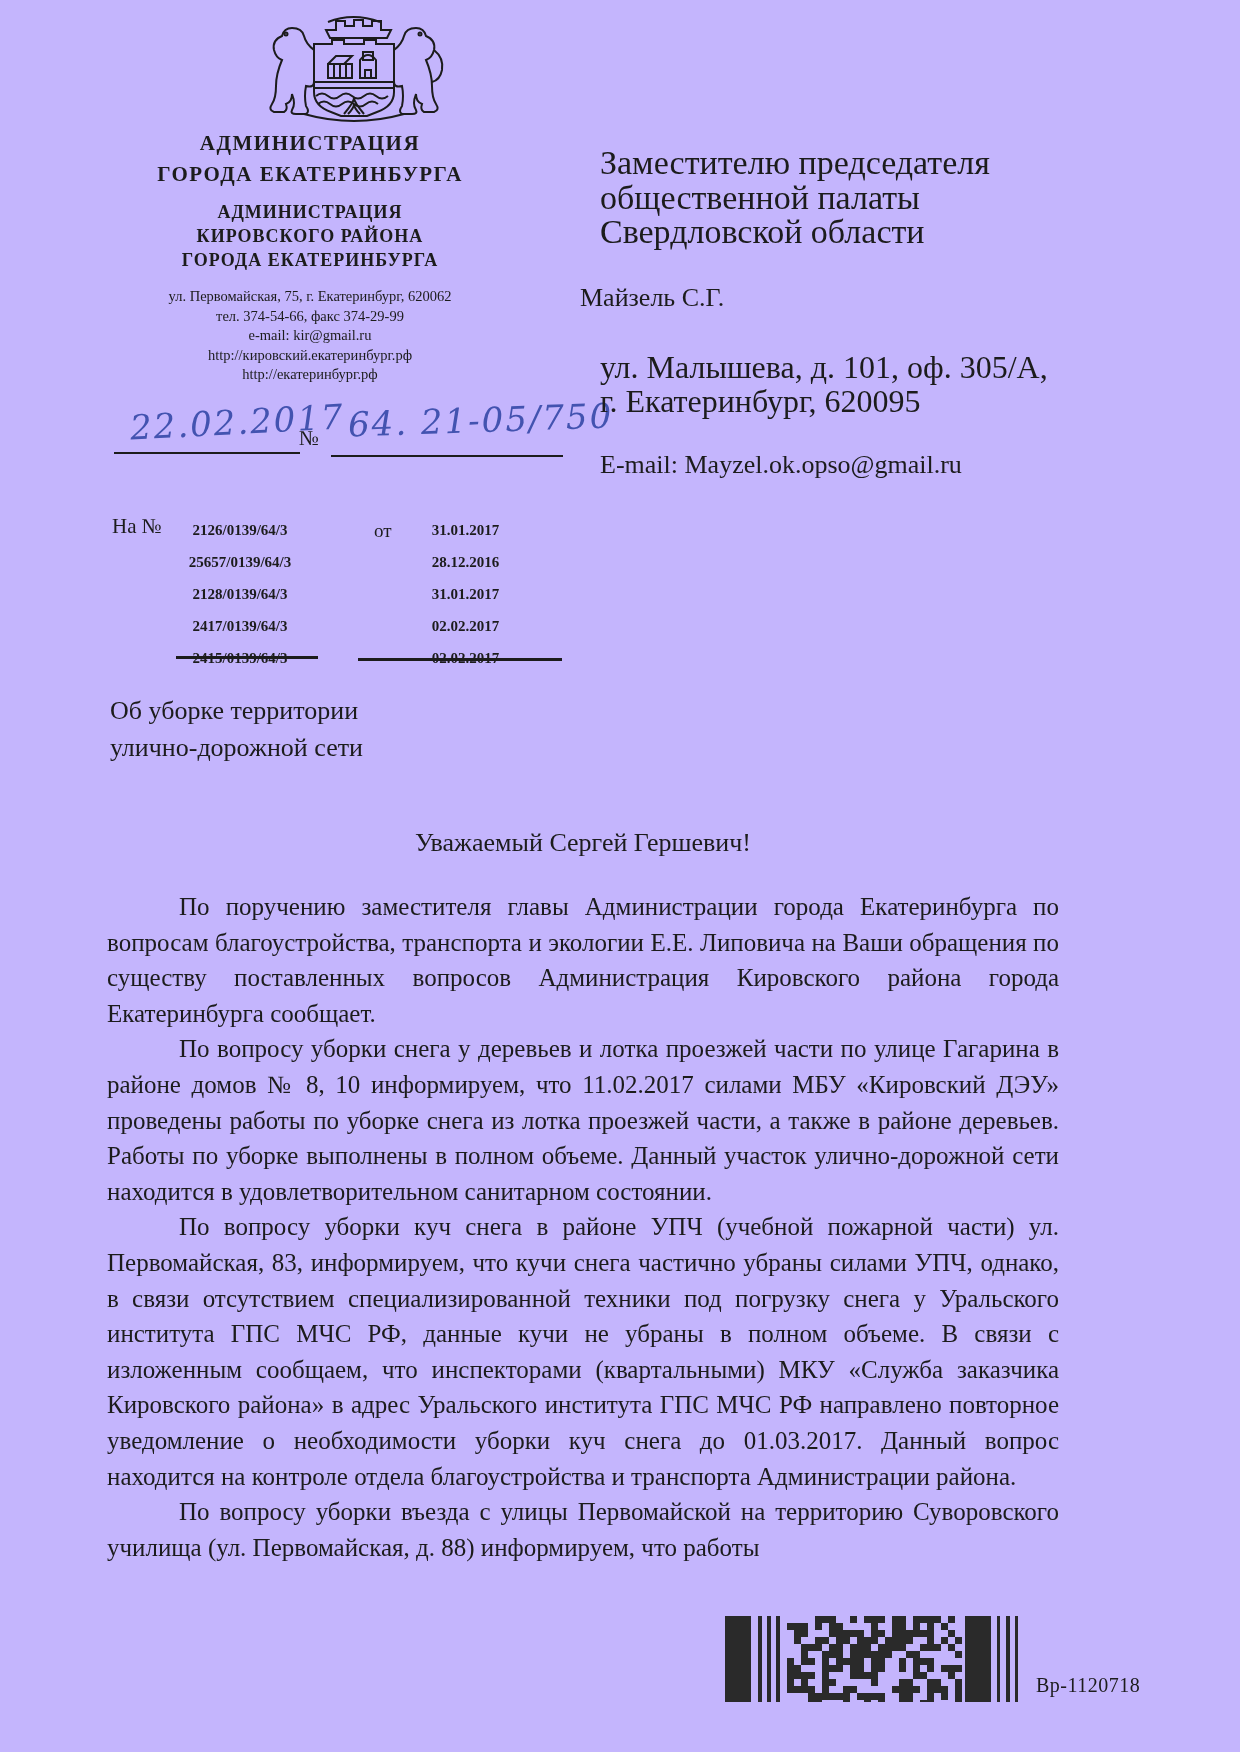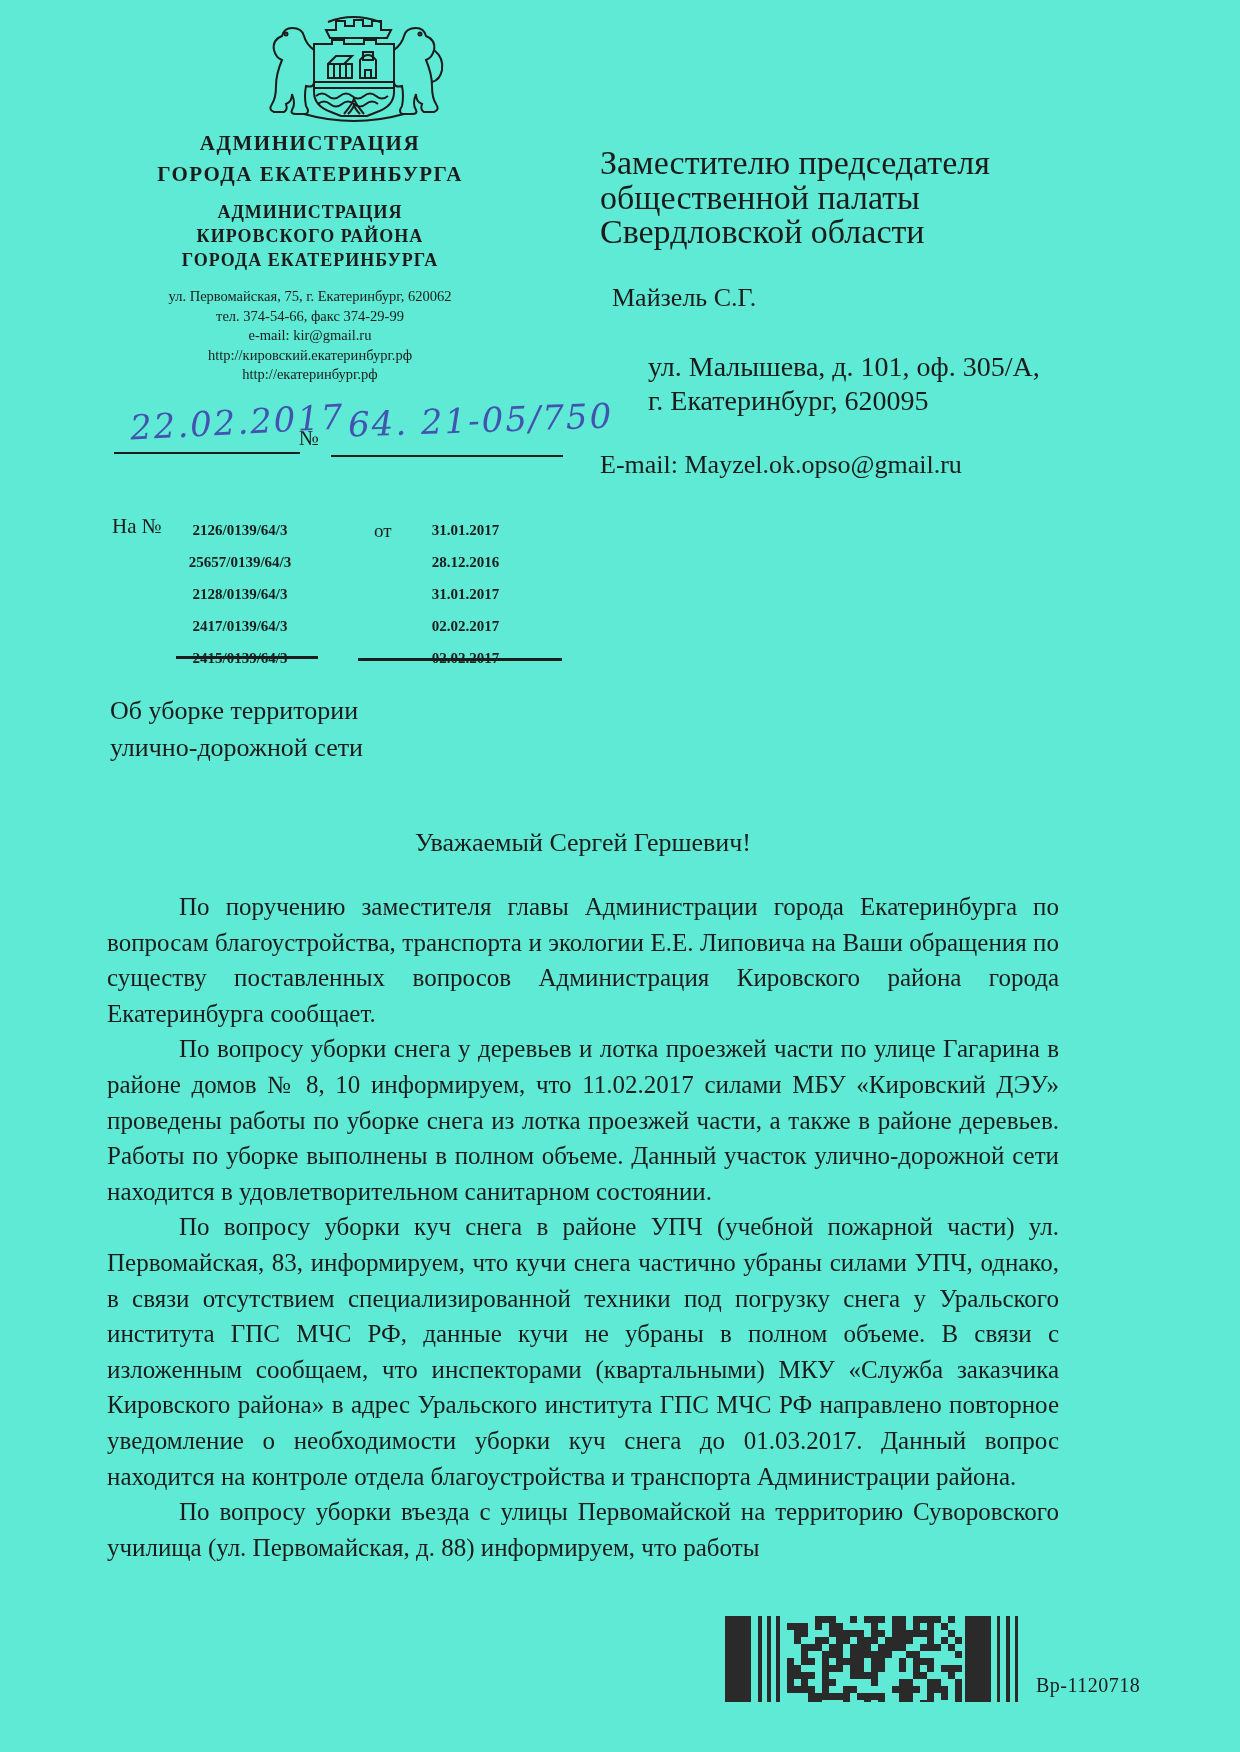--- a/index.html
+++ b/index.html
@@ -1,17 +1,17 @@
 <!DOCTYPE html>
 <html><head>
 <meta charset="utf-8">
 <style>
   html,body{margin:0;padding:0;background:#e8e8e8;}
   .page{
-    position:relative;width:1240px;height:1752px;background:#5eead4;
+    position:relative;width:1240px;height:1752px;background:#c4b5fd;
     margin:0 auto;overflow:hidden;
     font-family:"Liberation Serif","DejaVu Serif",serif;color:#1c1c1c;
   }
   .abs{position:absolute;}
   
   .letterhead{left:90px;top:128px;width:440px;text-align:center;}
   .org-line{font-size:21px;font-weight:bold;line-height:31px;letter-spacing:1.5px;}
   .dept-block{margin-top:10px;}
   .dept-line{font-size:18px;font-weight:bold;line-height:24px;letter-spacing:1px;}
   .contact-block{margin-top:15px;}
@@ -30,22 +30,22 @@
   
   .ref-label{left:112px;top:514px;font-size:21px;}
   .ot-label{left:326px;top:520px;font-size:19px;margin-left:48px;}
   .ref-numbers{left:156px;top:514px;width:168px;text-align:center;}
   .ref-dates{left:388px;top:514px;width:155px;text-align:center;}
   .ref-cell{font-size:15px;font-weight:bold;line-height:32px;white-space:nowrap;}
   .rule-ref-num{left:176px;top:656px;width:142px;border-top-width:3px;}
   .rule-ref-date{left:358px;top:658px;width:204px;border-top-width:3px;}
   
   .recipient-addressee{left:600px;top:146px;font-size:34px;line-height:34.5px;}
-  .recipient-name{left:612px;top:283px;font-size:26px;}
-  .recipient-address{left:600px;top:350px;font-size:28px;line-height:34px;margin-left:48px;}
+  .recipient-name{left:580px;top:283px;font-size:26px;}
+  .recipient-address{left:600px;top:350px;font-size:32px;line-height:34px;}
   .recipient-email{left:600px;top:450px;font-size:26px;}
   
   .subject{left:110px;top:692px;font-size:26px;line-height:37px;}
   
   .salutation{left:107px;top:828px;width:952px;text-align:center;font-size:26px;}
   .body-text{left:107px;top:889px;width:952px;font-size:25px;line-height:35.6px;}
   .body-text p{margin:0;text-align:justify;text-indent:72px;}
   
   .barcode{left:725px;top:1616px;}
   .barcode svg rect{fill:#2a2a2a;}

